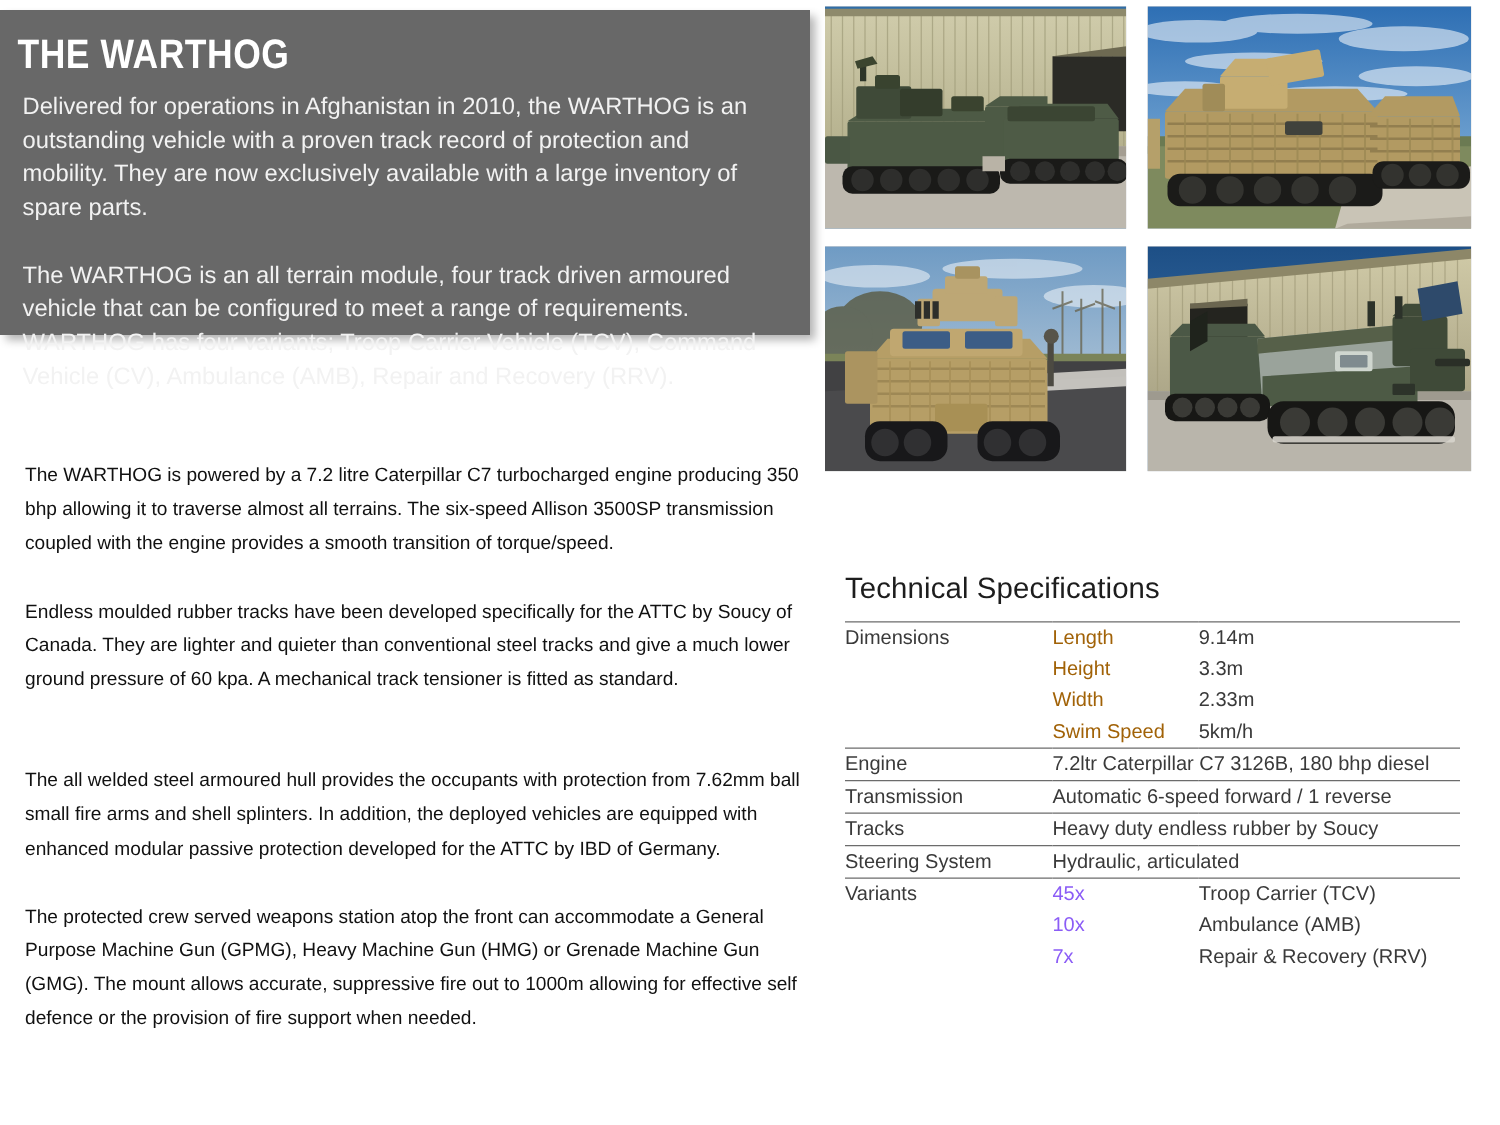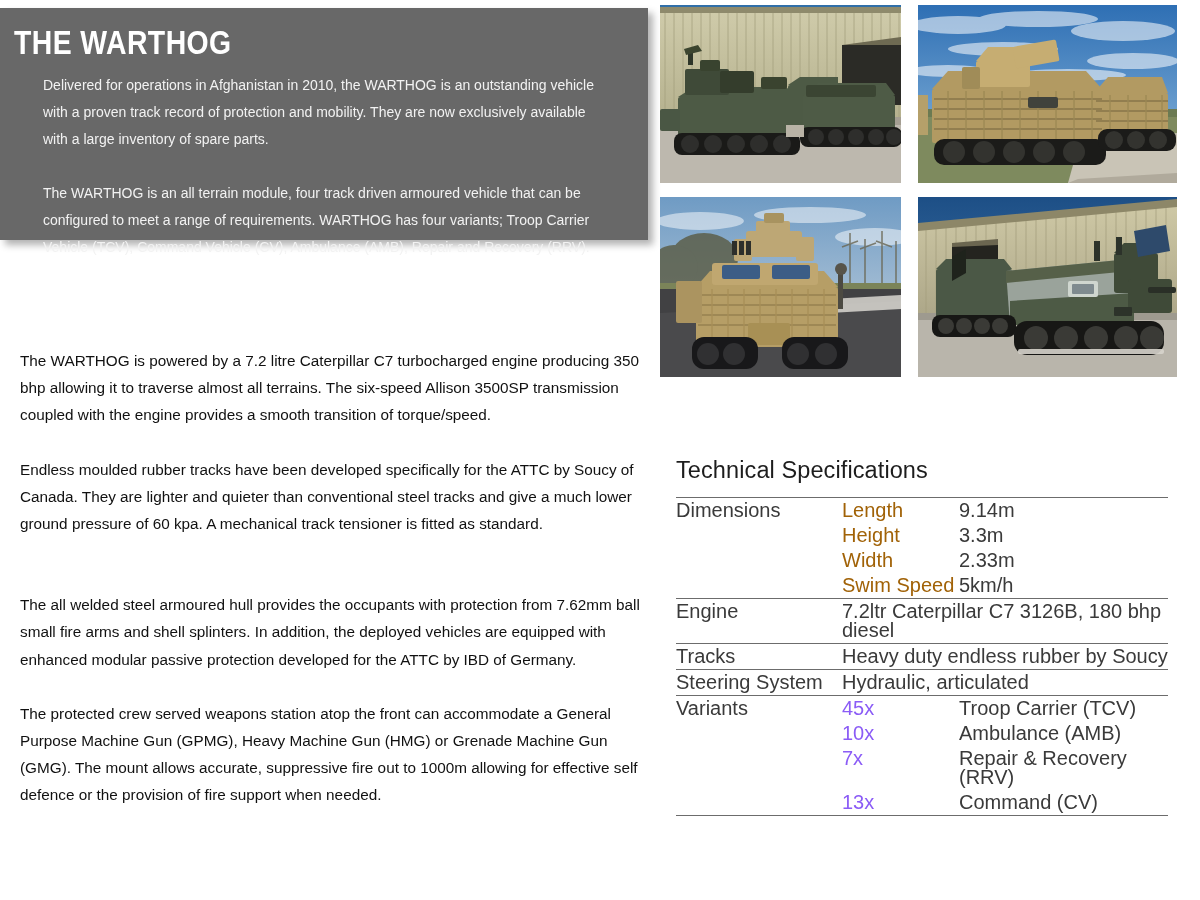--- a/index.html
+++ b/index.html
@@ -18,61 +18,61 @@
     height: 900px;
     background: #ffffff;
   }
 
   
   .hero {
     position: absolute;
     left: 0;
     top: 8px;
     width: 648px;
-    height: 232px;
+    height: 260px;
     background: #686868;
     box-shadow: 5px 5px 7px rgba(0,0,0,0.30);
     padding: 16px 26px 10px 14px;
   }
 
   .hero-title {
     font-family: "Liberation Sans Narrow", "Liberation Sans", sans-serif;
     font-weight: bold;
     font-size: 33px;
     line-height: 38px;
     letter-spacing: 0.5px;
     color: #ffffff;
     transform: scaleX(0.86);
     transform-origin: left center;
     margin-bottom: 10px;
     white-space: nowrap;
   }
 
   .hero-para {
-    font-size: 14px;
+    font-size: 19px;
     line-height: 27px;
     color: #f2f2f2;
     padding-left: 4px;
     padding-right: 14px;
-    margin-left: 25px;
   }
   .hero-para + .hero-para { margin-top: 27px; }
 
   
   .body-text {
     position: absolute;
     left: 20px;
     top: 347px;
     width: 636px;
   }
 
   .body-para {
     font-size: 15.3px;
     line-height: 27.2px;
     color: #111111;
+    margin-top: 20px;
   }
   .body-para.gap-small { margin-top: 27px; }
   .body-para.gap-large { margin-top: 54px; }
 
   
   .photo-grid {
     position: absolute;
     left: 660px;
     top: 5px;
     width: 522px;
@@ -103,21 +103,21 @@
     font-size: 23.5px;
     font-weight: normal;
     color: #1d1d1d;
     letter-spacing: 0.1px;
     margin-bottom: 13px;
   }
 
   table.spec-table {
     width: 492px;
     border-collapse: collapse;
-    font-size: 20px;
+    font-size: 16px;
     color: #3a3a3a;
     margin-top: 12px;
   }
 
   table.spec-table tr.grp-start > td {
     border-top: 1px solid #6c6c6c;
   }
   table.spec-table tr.last-row > td {
     border-bottom: 1px solid #6c6c6c;
   }
@@ -438,20 +438,24 @@
           <td class="c-label"></td>
           <td class="c-sub">Swim Speed</td>
           <td class="c-val">5km/h</td>
         </tr>
 
         <tr class="grp-start">
           <td class="c-label">Engine</td>
           <td class="c-val-wide" colspan="2">7.2ltr Caterpillar C7 3126B, 180 bhp diesel</td>
         </tr>
 
+        <tr class="grp-start">
+          <td class="c-label">Transmission</td>
+          <td class="c-val-wide" colspan="2">Automatic 6-speed forward / 1 reverse</td>
+        </tr>
 
         <tr class="grp-start">
           <td class="c-label">Tracks</td>
           <td class="c-val-wide" colspan="2">Heavy duty endless rubber by Soucy</td>
         </tr>
 
         <tr class="grp-start">
           <td class="c-label">Steering System</td>
           <td class="c-val-wide" colspan="2">Hydraulic, articulated</td>
         </tr>
@@ -464,22 +468,17 @@
         <tr>
           <td class="c-label"></td>
           <td class="c-qty">10x</td>
           <td class="c-val">Ambulance (AMB)</td>
         </tr>
         <tr>
           <td class="c-label"></td>
           <td class="c-qty">7x</td>
           <td class="c-val">Repair &amp; Recovery (RRV)</td>
         </tr>
-        <tr class="last-row">
-          <td class="c-label"></td>
-          <td class="c-qty">13x</td>
-          <td class="c-val">Command (CV)</td>
-        </tr>
       </tbody>
     </table>
   </section>
 
 </div>
 
 </body></html>

